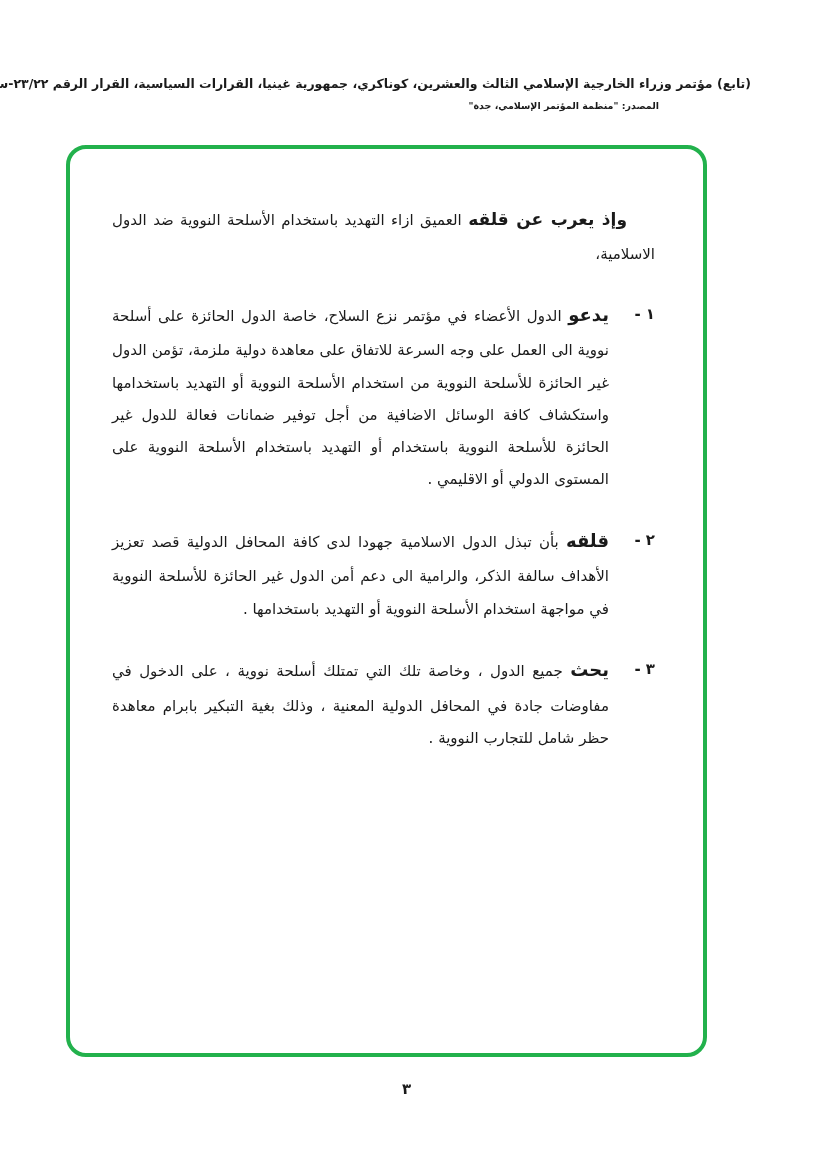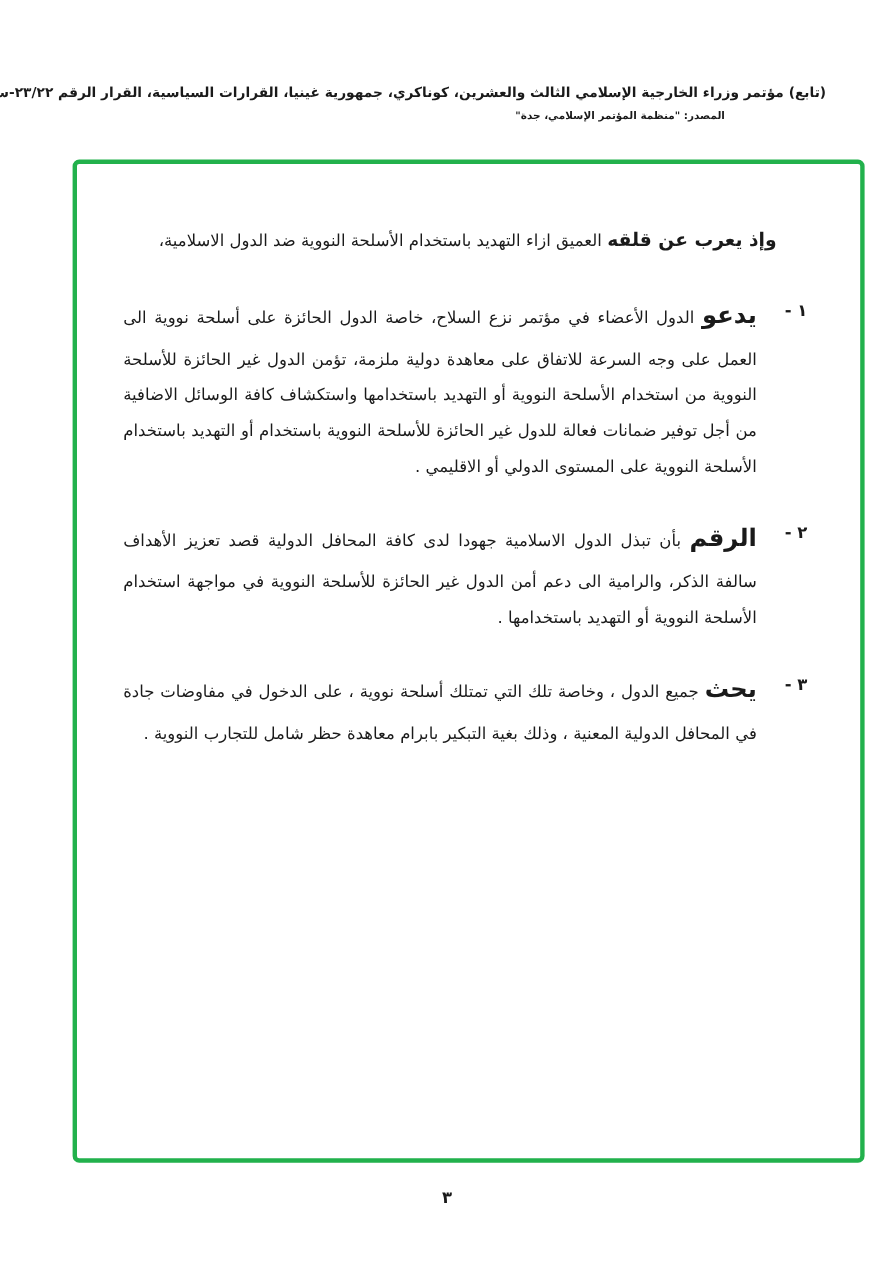--- a/index.html
+++ b/index.html
@@ -29,23 +29,23 @@
     font-size:9.5px;
     font-weight:bold;
     margin-top:9px;
     text-align:right;
     padding-right:92px;
   }
 
   .content-box {
     position:absolute;
     left:66px; top:145px;
-    width:720px; height:912px;
+    width:641px; height:912px;
     border:4px solid #22b14c;
-    border-radius:6px;
+    border-radius:20px;
     background:#ffffff;
   }
   .body-text {
     position:absolute;
     top:52px; right:48px; left:42px;
     direction:rtl;
     font-size:15px;
     line-height:2.15;
     text-align:justify;
   }
@@ -68,21 +68,21 @@
     white-space:nowrap;
     min-width:30px;
     padding-top:2px;
   }
   .item-body {
     flex:1;
     text-align:justify;
   }
   .item-body .lead {
     font-weight:bold;
-    font-size:22px;
+    font-size:18px;
   }
   .page-number {
     position:absolute;
     top:1080px; left:0; right:0;
     text-align:center;
     font-size:15px;
     font-weight:bold;
   }
 </style>
 </head>
@@ -102,21 +102,21 @@
 
 
 
       <div class="list-item">
         <span class="item-number">١ -</span>
         <div class="item-body"><span class="lead">يدعو</span> <span>الدول الأعضاء في مؤتمر نزع السلاح، خاصة الدول الحائزة على أسلحة نووية الى العمل على وجه السرعة للاتفاق على معاهدة دولية ملزمة، تؤمن الدول غير الحائزة للأسلحة النووية من استخدام الأسلحة النووية أو التهديد باستخدامها واستكشاف كافة الوسائل الاضافية من أجل توفير ضمانات فعالة للدول غير الحائزة للأسلحة النووية باستخدام أو التهديد باستخدام الأسلحة النووية على المستوى الدولي أو الاقليمي .</span></div>
       </div>
 
       <div class="list-item">
         <span class="item-number">٢ -</span>
-        <div class="item-body"><span class="lead">الرقم</span> <span>بأن تبذل الدول الاسلامية جهودا لدى كافة المحافل الدولية قصد تعزيز الأهداف سالفة الذكر، والرامية الى دعم أمن الدول غير الحائزة للأسلحة النووية في مواجهة استخدام الأسلحة النووية أو التهديد باستخدامها .</span></div>
+        <div class="item-body"><span class="lead">قلقه</span> <span>بأن تبذل الدول الاسلامية جهودا لدى كافة المحافل الدولية قصد تعزيز الأهداف سالفة الذكر، والرامية الى دعم أمن الدول غير الحائزة للأسلحة النووية في مواجهة استخدام الأسلحة النووية أو التهديد باستخدامها .</span></div>
       </div>
 
       <div class="list-item">
         <span class="item-number">٣ -</span>
         <div class="item-body"><span class="lead">يحث</span> <span>جميع الدول ، وخاصة تلك التي تمتلك أسلحة نووية ، على الدخول في مفاوضات جادة في المحافل الدولية المعنية ، وذلك بغية التبكير بابرام معاهدة حظر شامل للتجارب النووية .</span></div>
       </div>
 
     </div>
   </div>
 

